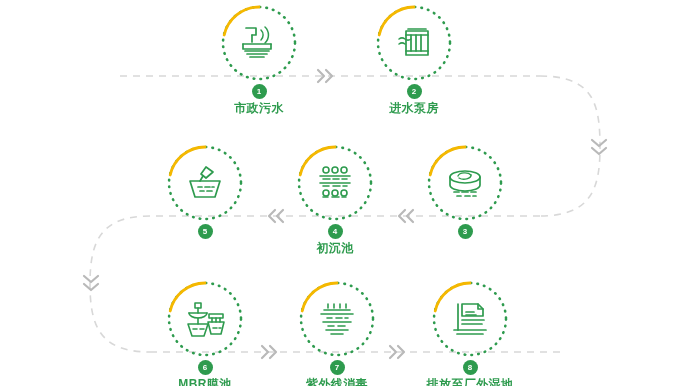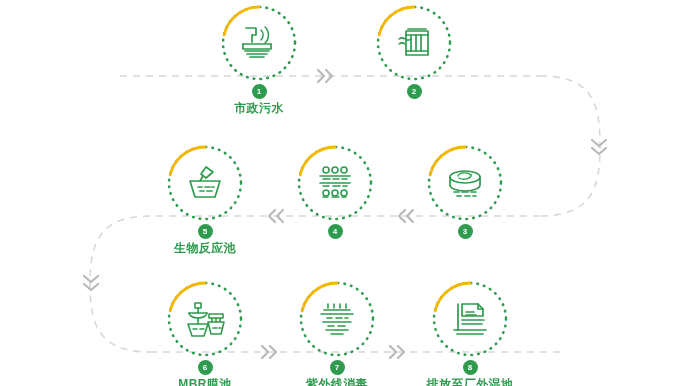--- a/index.html
+++ b/index.html
@@ -165,20 +165,21 @@
           <rect x="11" y="6" width="22" height="24"></rect>
           <path d="M11 10 h22 M11 26 h22"></path>
           <path d="M16 10 v16 M21 10 v16 M26 10 v16"></path>
           <path d="M13 4 h18"></path>
           <path d="M4 14 a5 5 0 0 1 6 0 a5 5 0 0 0 6 0" stroke-width="1.5"></path>
           <path d="M4 19 a5 5 0 0 1 6 0" stroke-width="1.5"></path>
         </svg>
       </div>
     </div>
     <div class="badge">2</div>
+    <div class="node-label">进水泵房</div>
   </div>
 
   <div class="node" style="left:400px; top:146px;">
     <div class="node-circle">
       <svg class="ring-svg" viewBox="0 0 82 82" xmlns="http://www.w3.org/2000/svg">
         <circle cx="41" cy="41" r="36" fill="none" stroke="#2e9b4e" stroke-width="2.6" stroke-dasharray="0.6 6.2" stroke-linecap="round"></circle>
         <path d="M 6.2 33 A 36 36 0 0 1 41 5" fill="none" stroke="#f5b800" stroke-width="2.8" stroke-linecap="round"></path>
       </svg>
       <div class="icon-holder">
         <svg width="40" height="34" viewBox="0 0 40 34" fill="none" stroke="#2e9b4e" stroke-width="1.7" stroke-linecap="round" stroke-linejoin="round">
@@ -210,40 +211,40 @@
           <path d="M5 19 h30"></path>
           <path d="M8 22 h6 M18 22 h7 M28 22 h4"></path>
           <circle cx="11" cy="29" r="3"></circle>
           <circle cx="20" cy="29" r="3"></circle>
           <circle cx="29" cy="29" r="3"></circle>
           <path d="M8 33 h5 M17 33 h7 M27 33 h4"></path>
         </svg>
       </div>
     </div>
     <div class="badge">4</div>
+    <div class="node-label">初沉池</div>
   </div>
 
   <div class="node" style="left:140px; top:146px;">
     <div class="node-circle">
       <svg class="ring-svg" viewBox="0 0 82 82" xmlns="http://www.w3.org/2000/svg">
         <circle cx="41" cy="41" r="36" fill="none" stroke="#2e9b4e" stroke-width="2.6" stroke-dasharray="0.6 6.2" stroke-linecap="round"></circle>
         <path d="M 6.2 33 A 36 36 0 0 1 41 5" fill="none" stroke="#f5b800" stroke-width="2.8" stroke-linecap="round"></path>
       </svg>
       <div class="icon-holder">
         <svg width="40" height="36" viewBox="0 0 40 36" fill="none" stroke="#2e9b4e" stroke-width="1.7" stroke-linecap="round" stroke-linejoin="round">
           <path d="M21 2 l7 5 l-7 6 l-5 -4 z"></path>
           <path d="M18 11 l-3 5"></path>
           <path d="M5 16 h30 l-5 16 h-20 z"></path>
           <path d="M13 22 h4 M20 22 h5 M27 22 h2"></path>
           <path d="M15 26 h4 M22 26 h5"></path>
         </svg>
       </div>
     </div>
     <div class="badge">5</div>
-    <div class="node-label">生物反应池</div>
   </div>
 
   <div class="node" style="left:140px; top:282px;">
     <div class="node-circle">
       <svg class="ring-svg" viewBox="0 0 82 82" xmlns="http://www.w3.org/2000/svg">
         <circle cx="41" cy="41" r="36" fill="none" stroke="#2e9b4e" stroke-width="2.6" stroke-dasharray="0.6 6.2" stroke-linecap="round"></circle>
         <path d="M 6.2 33 A 36 36 0 0 1 41 5" fill="none" stroke="#f5b800" stroke-width="2.8" stroke-linecap="round"></path>
       </svg>
       <div class="icon-holder">
         <svg width="42" height="38" viewBox="0 0 42 38" fill="none" stroke="#2e9b4e" stroke-width="1.6" stroke-linecap="round" stroke-linejoin="round">

